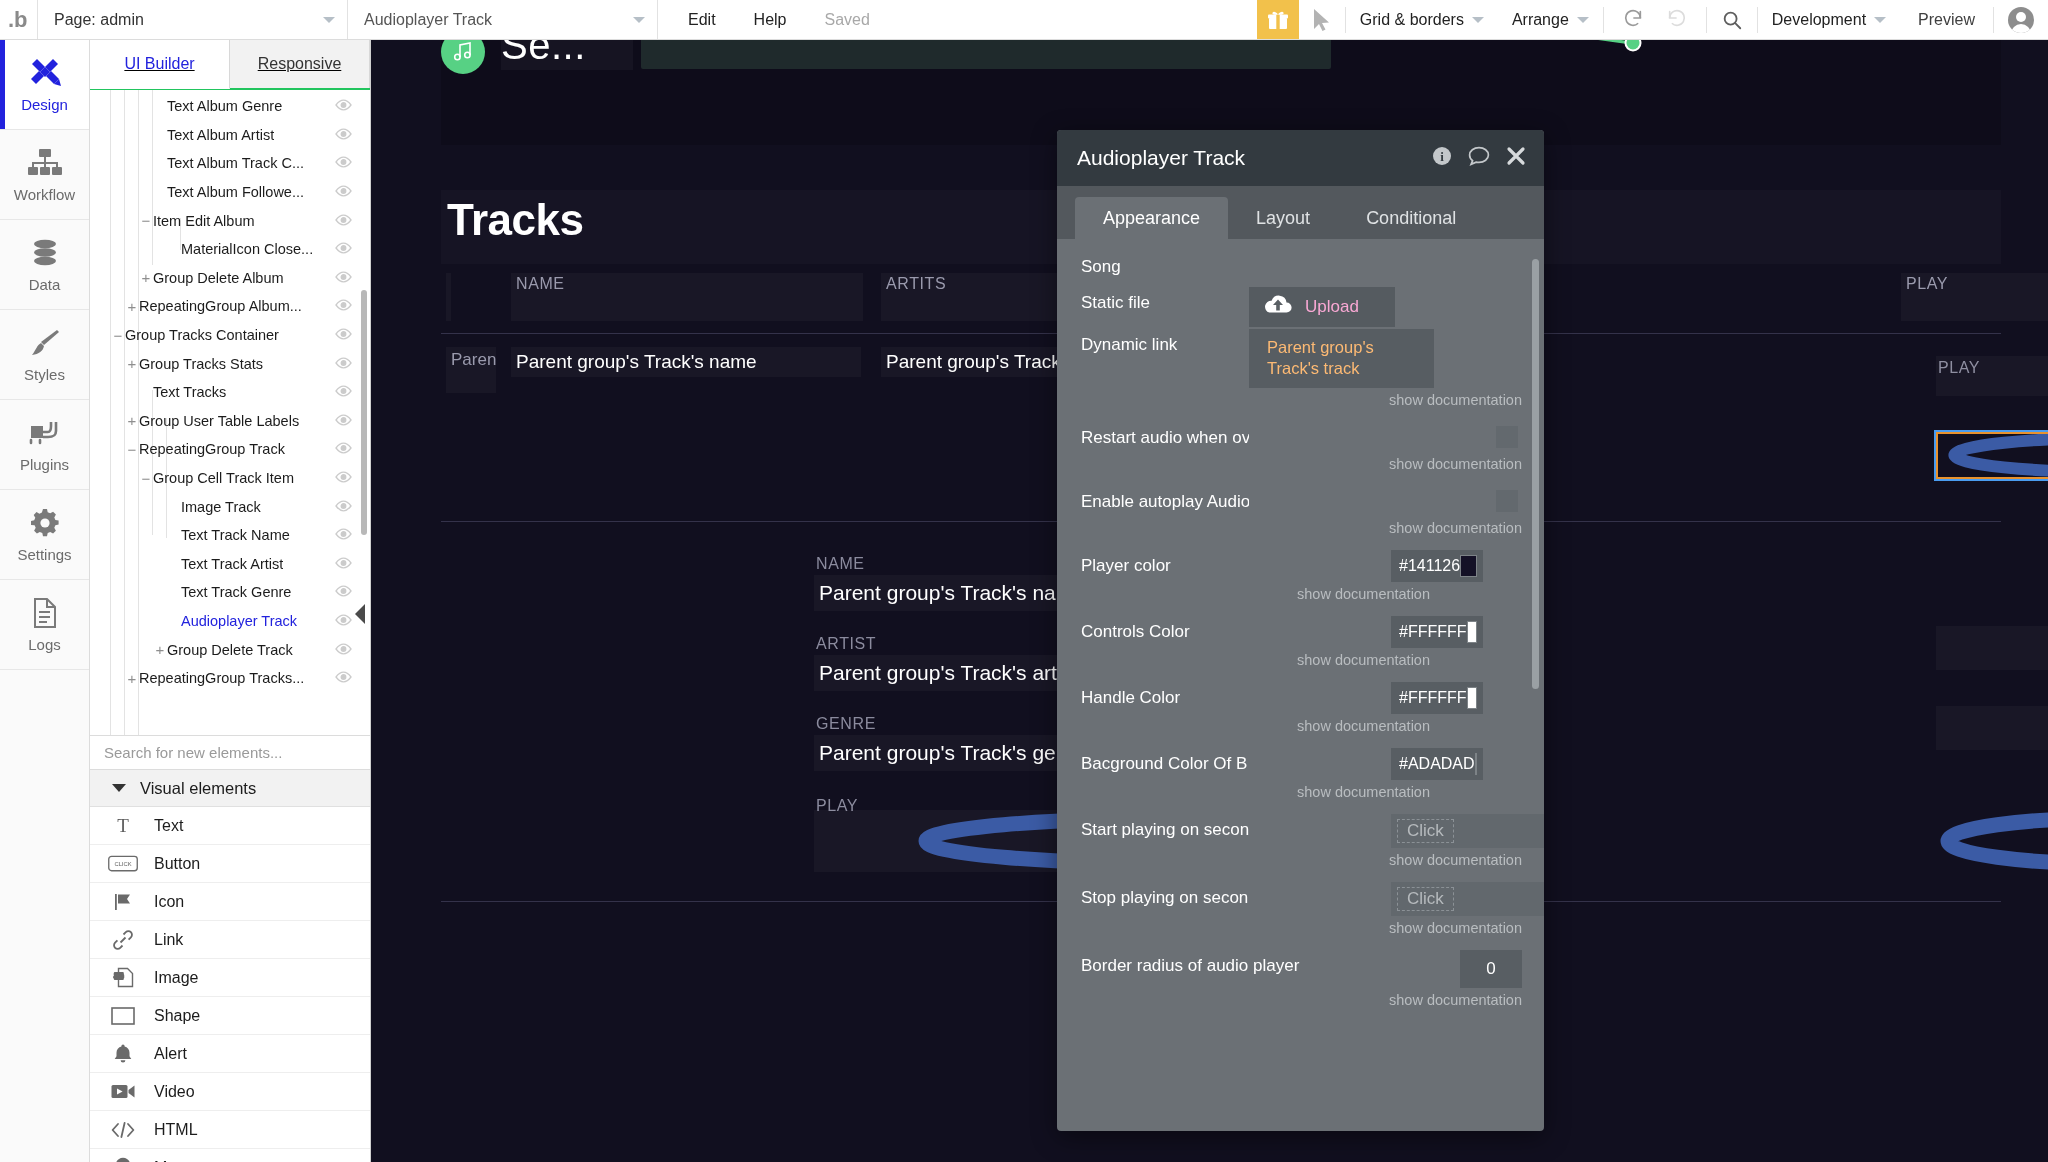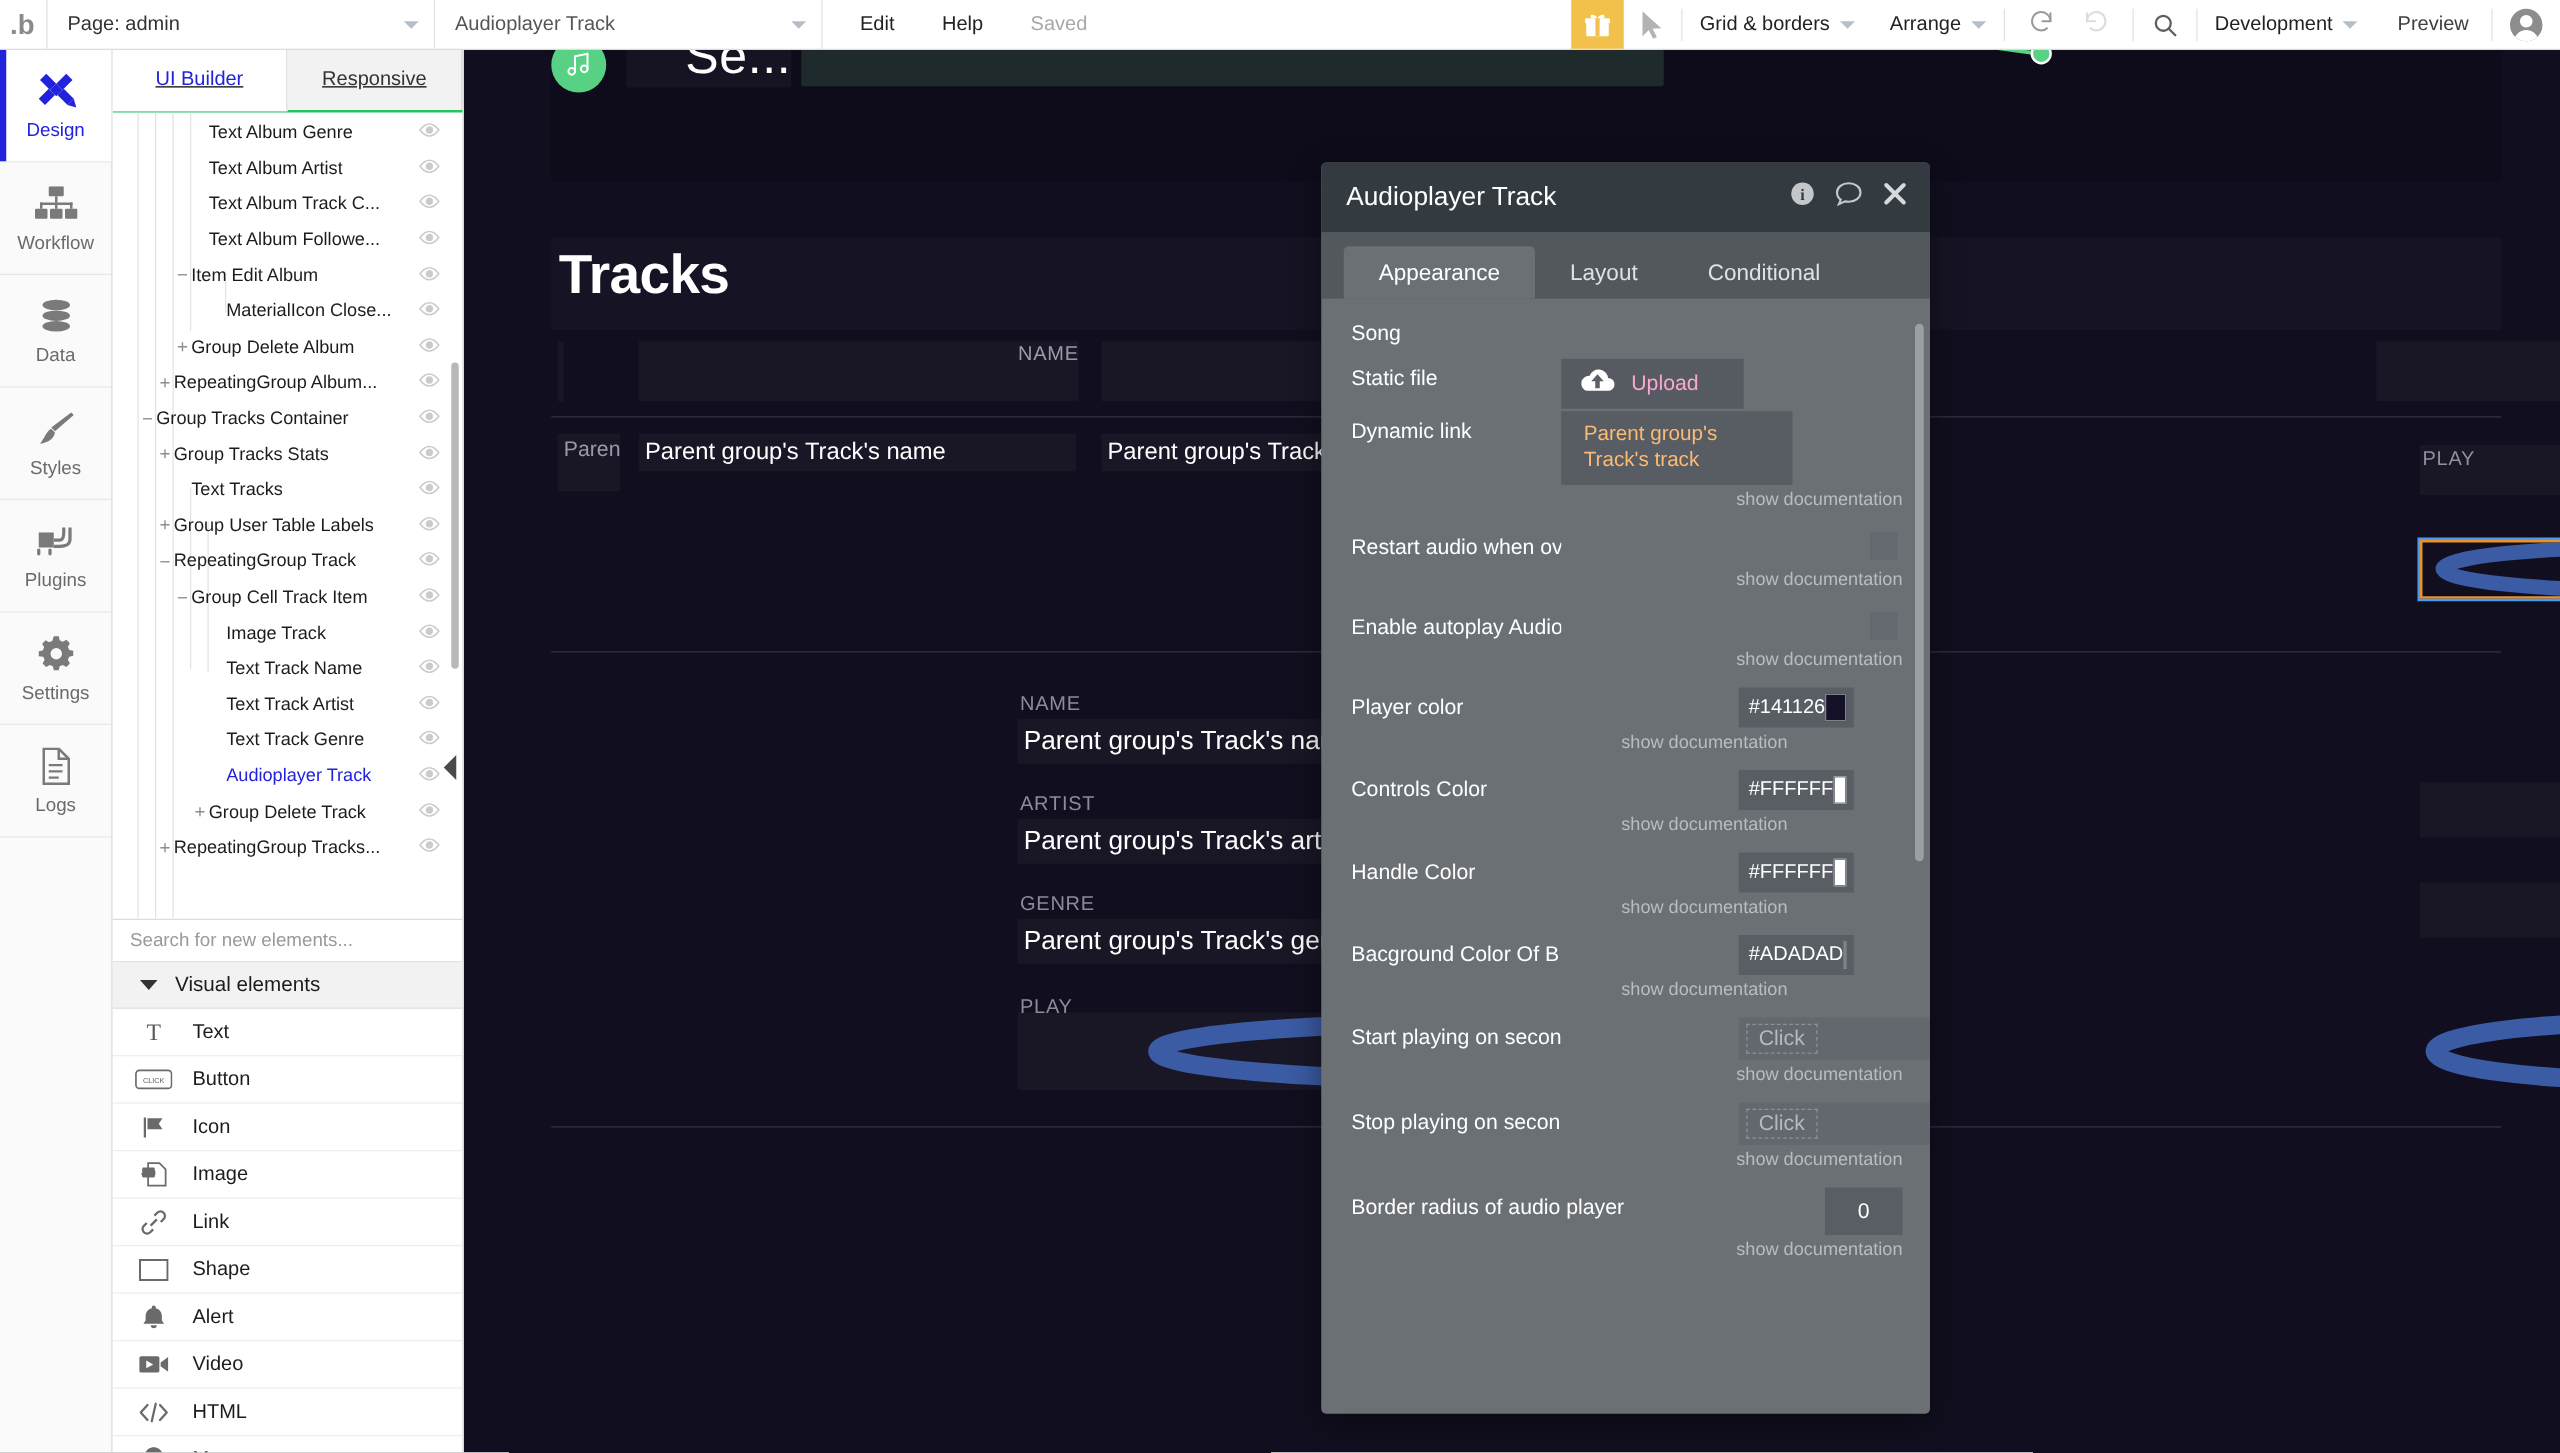--- a/index.html
+++ b/index.html
@@ -138,21 +138,21 @@
   .ve-ic { width: 30px; display: flex; align-items: center; justify-content: center; color: #6a6a6a; }
 
   .collapse-handle {
     position: absolute; left: 352px; top: 596px; width: 18px; height: 36px;
     z-index: 28; display: flex; align-items: center; justify-content: center;
   }
 
   
   .canvas {
     position: absolute; left: 371px; top: 40px; right: 0; bottom: 0;
-    background: #ffffff; overflow: hidden; z-index: 10; text-align: right;
+    background: #ffffff; overflow: hidden; z-index: 10;
   }
   .page-bg {
     position: absolute; left: 0; top: 0; width: 1677px; height: 1122px;
     background: #110f1f;
   }
   .hdr-band {
     position: absolute; left: 70px; top: 0; width: 1560px; height: 105px;
     background: #0e0c1a;
   }
   .hdr-logo {
@@ -673,37 +673,37 @@
         <span class="ve-ic">
           <svg width="20" height="20" viewBox="0 0 20 20" fill="#6a6a6a">
             <rect x="2" y="2" width="1.8" height="16"></rect>
             <path d="M5 2.6 L17 2.6 L14 7 L17 11.4 L5 11.4 Z"></path>
           </svg>
         </span>
         <span>Icon</span>
       </div>
       <div class="ve-item">
         <span class="ve-ic">
+          <svg width="22" height="20" viewBox="0 0 22 20" fill="none" stroke="#6a6a6a" stroke-width="1.8">
+            <path d="M8.5 12.5 L13.5 7.5"></path>
+            <path d="M11.5 4.5 L13.8 2.2a3.6 3.6 0 1 1 5.1 5.1L16.6 9.6"></path>
+            <path d="M10.5 15.5 L8.2 17.8a3.6 3.6 0 1 1-5.1-5.1L5.4 10.4"></path>
+          </svg>
+        </span>
+        <span>Link</span>
+      </div>
+      <div class="ve-item">
+        <span class="ve-ic">
           <svg width="21" height="21" viewBox="0 0 21 21" fill="none" stroke="#6a6a6a" stroke-width="1.4">
             <path d="M5.5 1.5 h9 l5 5 v13 h-14 Z"></path>
             <rect x="0.8" y="5" width="10" height="8" rx="1" fill="#6a6a6a" stroke="none"></rect>
             <text x="5.8" y="11.4" font-family="Liberation Sans, sans-serif" font-size="5.4" fill="#fff" text-anchor="middle">JPG</text>
           </svg>
         </span>
         <span>Image</span>
-      </div>
-      <div class="ve-item">
-        <span class="ve-ic">
-          <svg width="22" height="20" viewBox="0 0 22 20" fill="none" stroke="#6a6a6a" stroke-width="1.8">
-            <path d="M8.5 12.5 L13.5 7.5"></path>
-            <path d="M11.5 4.5 L13.8 2.2a3.6 3.6 0 1 1 5.1 5.1L16.6 9.6"></path>
-            <path d="M10.5 15.5 L8.2 17.8a3.6 3.6 0 1 1-5.1-5.1L5.4 10.4"></path>
-          </svg>
-        </span>
-        <span>Link</span>
       </div>
       <div class="ve-item">
         <span class="ve-ic">
           <svg width="24" height="18" viewBox="0 0 24 18">
             <rect x="1" y="1" width="22" height="16" fill="none" stroke="#6a6a6a" stroke-width="1.6"></rect>
           </svg>
         </span>
         <span>Shape</span>
       </div>
       <div class="ve-item">

